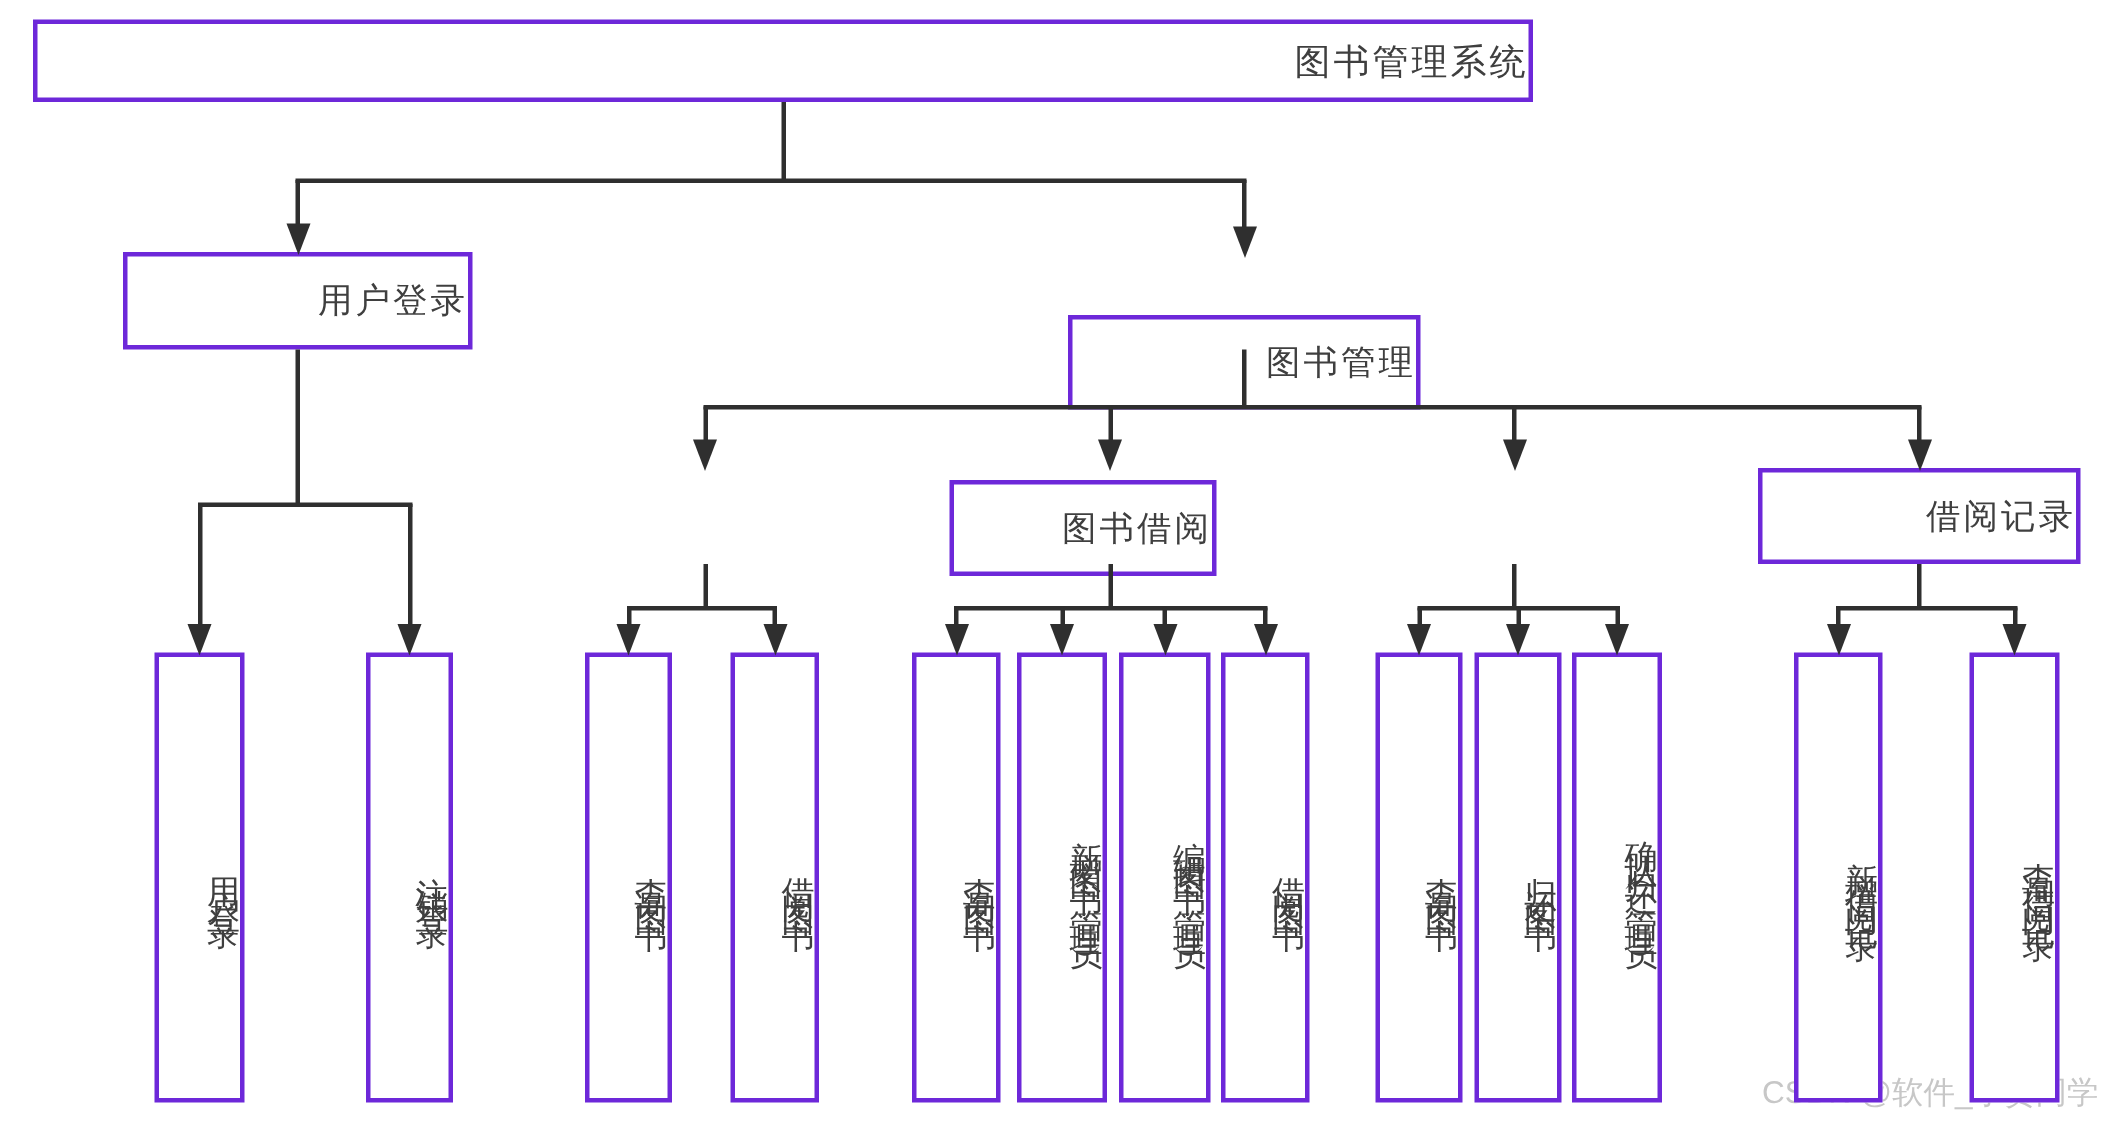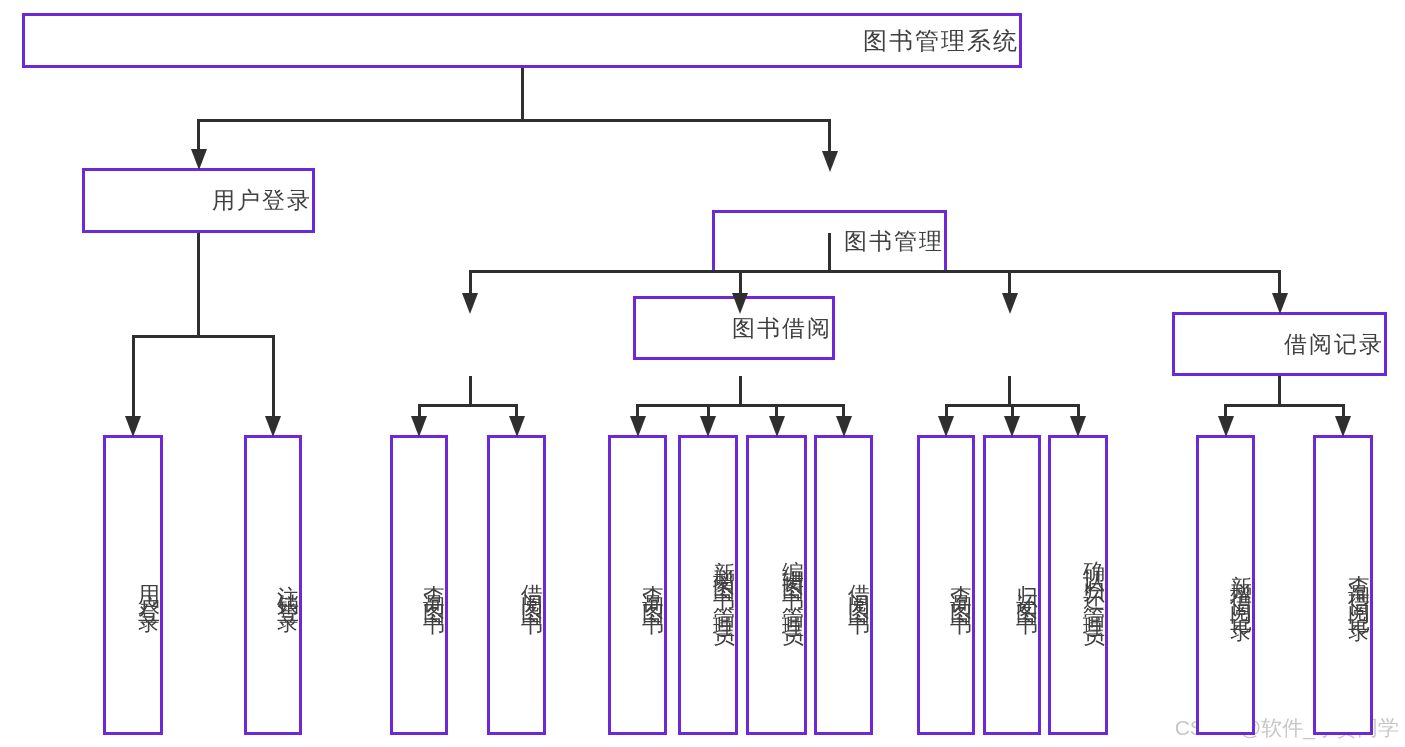--- a/index.html
+++ b/index.html
@@ -70,21 +70,21 @@
   <div class="watermark">CSDN @软件_小贺同学</div>
 <div class="node node-h root" style="left: 22px; top: 13px; width: 1000px; height: 55px;">
       <span class="label">图书管理系统</span>
     </div>
     <div class="node node-h" style="left: 82px; top: 168px; width: 233px; height: 65px;">
       <span class="label">用户登录</span>
     </div>
     <div class="node node-h" style="left: 712px; top: 170px; width: 235px; height: 63px; margin-top: 40px;">
       <span class="label">图书管理</span>
     </div>
-    <div class="node node-h" style="left: 633px; top: 296px; width: 202px; height: 64px; padding-left: 40px;">
+    <div class="node node-h" style="left: 633px; top: 320px; width: 178px; height: 64px; padding-left: 40px;">
       <span class="label">图书借阅</span>
     </div>
     <div class="node node-h" style="left: 1172px; top: 312px; width: 215px; height: 64px;">
       <span class="label">借阅记录</span>
     </div>
     <div class="node node-v" style="left: 103px; top: 435px; width: 60px; height: 300px;">
       <span class="label">用户登录</span>
     </div>
     <div class="node node-v" style="left: 244px; top: 435px; width: 58px; height: 300px;">
       <span class="label">注销登录</span>

